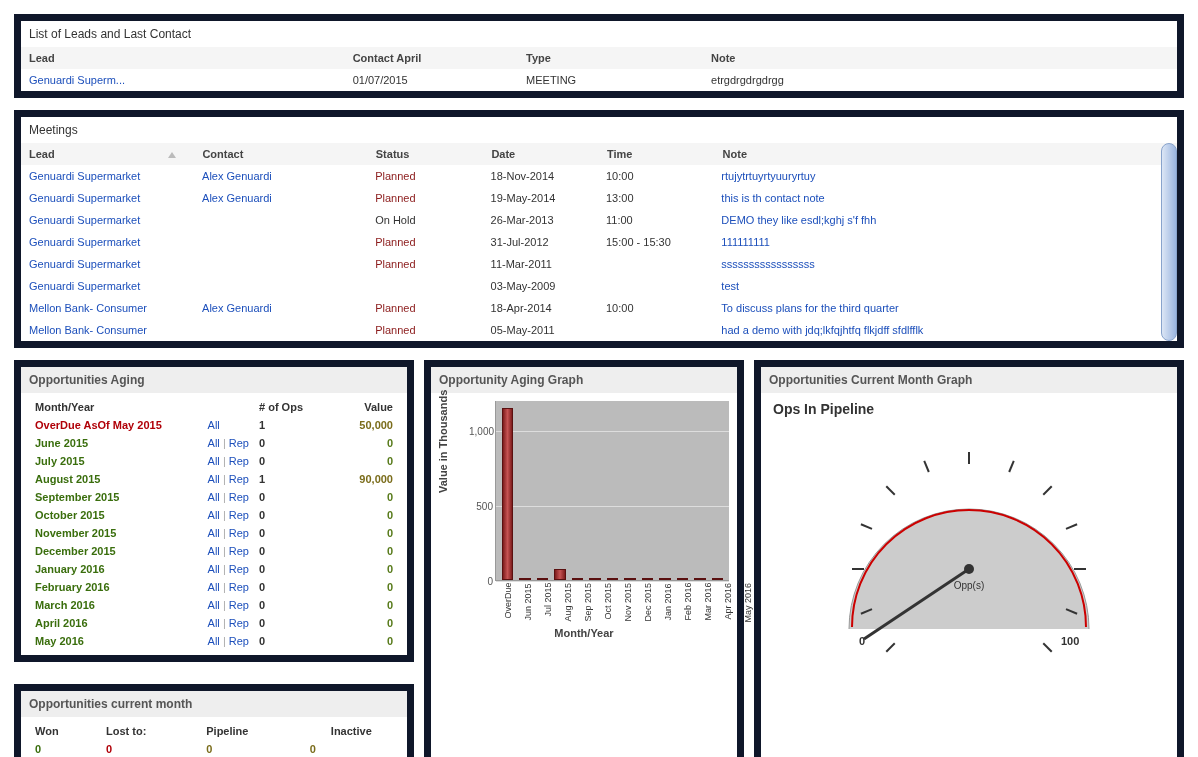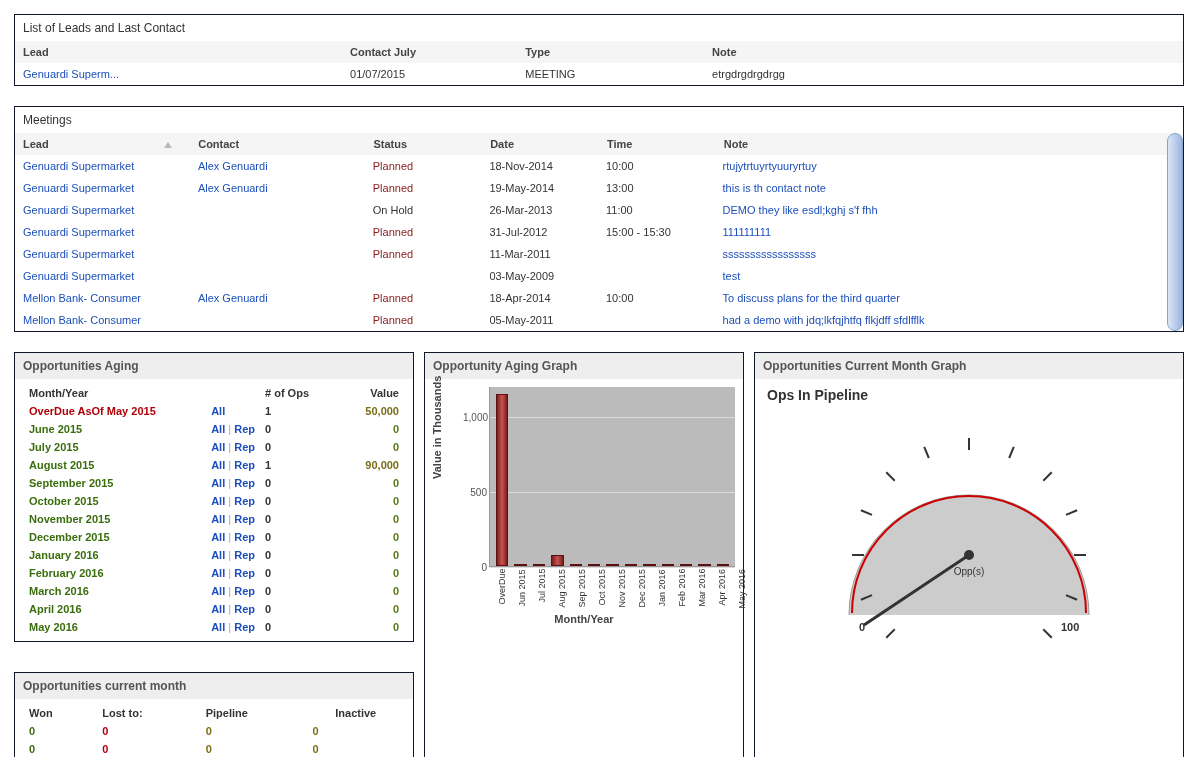--- a/index.html
+++ b/index.html
@@ -5,22 +5,22 @@
   * { box-sizing: border-box; }
   body {
     font-family: "Lucida Grande", Verdana, Arial, sans-serif;
     font-size: 11px;
     color: #333;
     background: #fff;
     margin: 0;
     padding: 14px;
   }
   .panel {
-    border: 1px solid #0f172a;
-    margin-bottom: 20px;
+    border: 7px solid #0f172a;
+    margin-bottom: 12px;
     background: #fff;
   }
   .panel-title {
     font-size: 12px;
     font-weight: bold;
     color: #555;
     padding: 6px 8px;
     background: #eee;
   }
   .plain-title {
@@ -77,21 +77,21 @@
   .dash-row { display: flex; gap: 10px; }
   .col-left { width: 400px; display: flex; flex-direction: column; gap: 10px; }
   .col-mid  { width: 320px; }
   .col-right{ flex: 1; }
 
   .aging-table th { background: none; }
   .aging-table td, .aging-table th { padding: 2px 4px; }
   .aging-month { color: #3a6e0d; font-weight: bold; }
   .aging-overdue { color: #b00008; font-weight: bold; }
   .aging-links { text-align: left; white-space: nowrap; }
-  .aging-links .link { font-weight: bold; }
+  .aging-links .link { font-weight: normal; }
   .aging-sep { color: #aaa; }
   .ops-col { text-align: left; font-weight: bold; }
   .val-col { text-align: right; font-weight: bold; }
   .val-zero { color: #577a1a; }
   .val-nonzero { color: #7a6c1a; }
 
   .curmonth td, .curmonth th { padding: 2px 8px; }
   .curmonth .won { color: #3a6e0d; font-weight: bold; }
   .curmonth .lost { color: #b00008; font-weight: bold; }
   .curmonth .pipe { color: #7a6c1a; font-weight: bold; }
@@ -177,21 +177,21 @@
 </style>
 </head>
 <body>
 
 <div class="panel">
   <div class="plain-title">List of Leads and Last Contact</div>
   <table class="tbl">
     <thead>
       <tr>
         <th style="width:28%">Lead</th>
-        <th style="width:15%">Contact July</th>
+        <th style="width:15%">Contact April</th>
         <th style="width:16%">Type</th>
         <th>Note</th>
       </tr>
     </thead>
     <tbody id="leads-body">
         <tr>
           <td><a class="link">Genuardi Superm...</a></td>
           <td>01/07/2015</td>
           <td>MEETING</td>
           <td>etrgdrgdrgdrgg</td>

